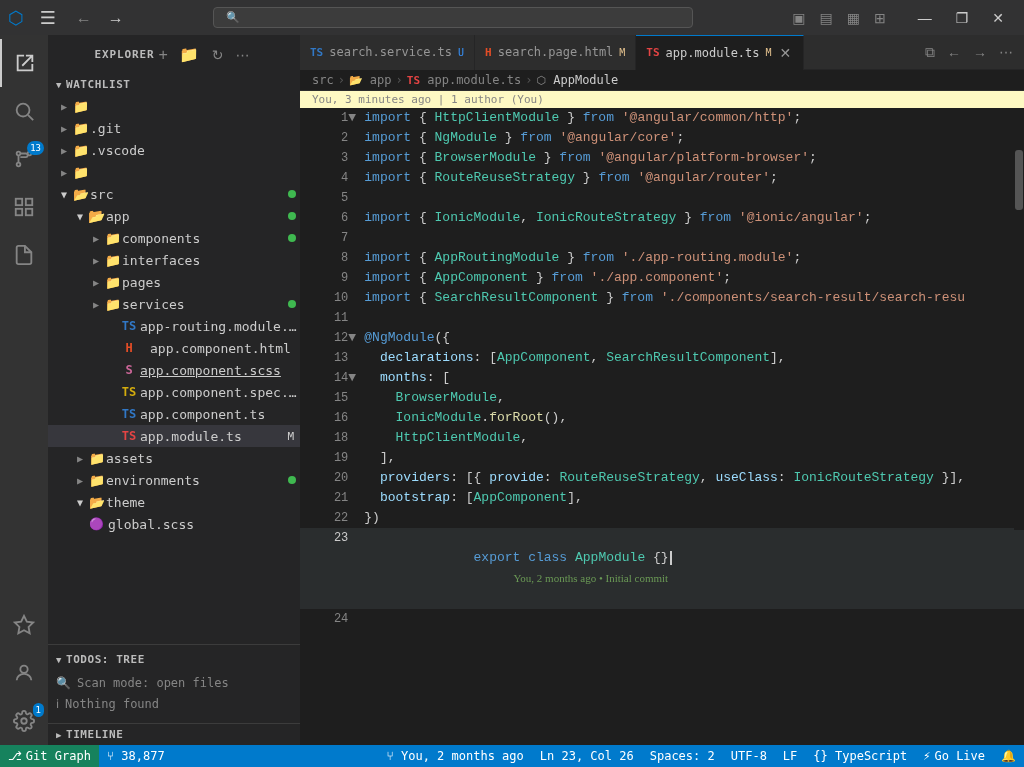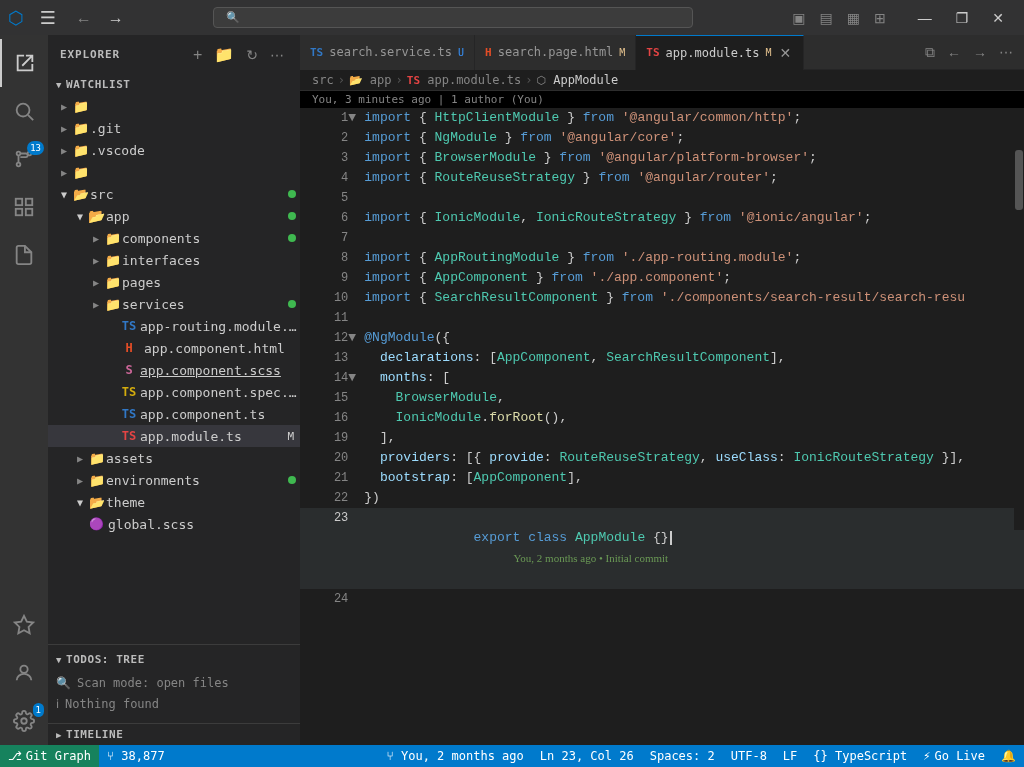--- a/index.html
+++ b/index.html
@@ -62,21 +62,21 @@
       width: 252px;
       background: #252526;
       display: flex;
       flex-direction: column;
       flex-shrink: 0;
       overflow: hidden;
     }
     #sidebar-header {
       display: flex;
       align-items: center;
-      justify-content: space-between;
+      justify-content: center;
       padding: 8px 12px;
       font-size: 11px;
       font-weight: 700;
       color: #bbbbbb;
       letter-spacing: 0.05em;
       text-transform: uppercase;
     }
 
     
     #file-tree {
@@ -253,21 +253,21 @@
       align-items: center;
       gap: 4px;
       border-bottom: 1px solid #2d2d2d;
       flex-shrink: 0;
     }
     #breadcrumb span { color: #858585; }
     #breadcrumb .crumb-sep { color: #555; }
 
     
     #blame-bar {
-      background: #000000;
+      background: #fef9c3;
       padding: 2px 12px;
       font-size: 11px;
       color: #858585;
       flex-shrink: 0;
       display: flex;
       align-items: flex-end;
       gap: 4px;
     }
 
     
@@ -539,21 +539,21 @@
         <span class="indent" style="width:56px;"></span>
         <span class="arrow"></span>
         <span class="file-icon ts-icon" style="color:#3178c6;font-size:12px;font-weight:bold;">TS</span>
         <span class="item-label" style="margin-left:2px;">app-routing.module.ts</span>
       </div>
 
       <div class="tree-item">
         <span class="indent" style="width:56px;"></span>
         <span class="arrow"></span>
         <span class="file-icon" style="color:#e44d26;font-size:12px;font-weight:bold;">H</span>
-        <span class="item-label" style="margin-left:6px;">app.component.html</span>
+        <span class="item-label" style="margin-left:12px;">app.component.html</span>
       </div>
 
       <div class="tree-item">
         <span class="indent" style="width:56px;"></span>
         <span class="arrow"></span>
         <span class="file-icon" style="color:#cd6799;font-size:12px;font-weight:bold;">S</span>
         <span class="item-label" style="margin-left:2px;text-decoration:underline;">app.component.scss</span>
       </div>
 
       <div class="tree-item">
@@ -779,20 +779,25 @@
             <td class="line-content">    <span class="cls">BrowserModule</span>,</td>
           </tr>
 
           <tr>
             <td class="line-num">16</td>
             <td class="line-arrow"></td>
             <td class="line-content">    <span class="cls">IonicModule</span>.<span class="fn">forRoot</span>(),</td>
           </tr>
 
 
+          <tr>
+            <td class="line-num">18</td>
+            <td class="line-arrow"></td>
+            <td class="line-content">    <span class="cls">HttpClientModule</span>,</td>
+          </tr>
 
           <tr>
             <td class="line-num">19</td>
             <td class="line-arrow"></td>
             <td class="line-content">  ],</td>
           </tr>
 
           <tr>
             <td class="line-num">20</td>
             <td class="line-arrow"></td>

